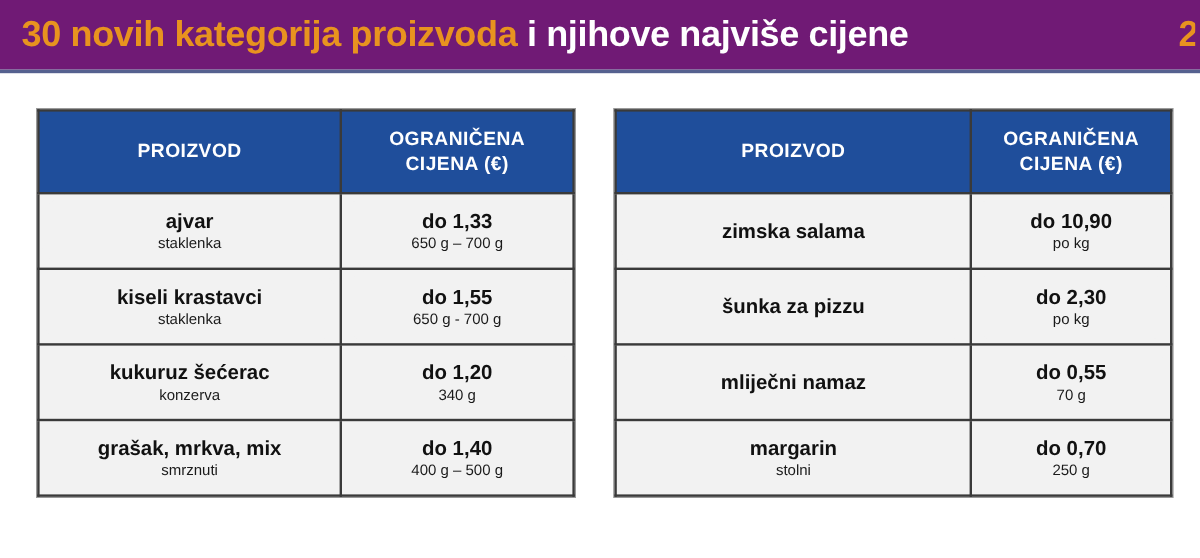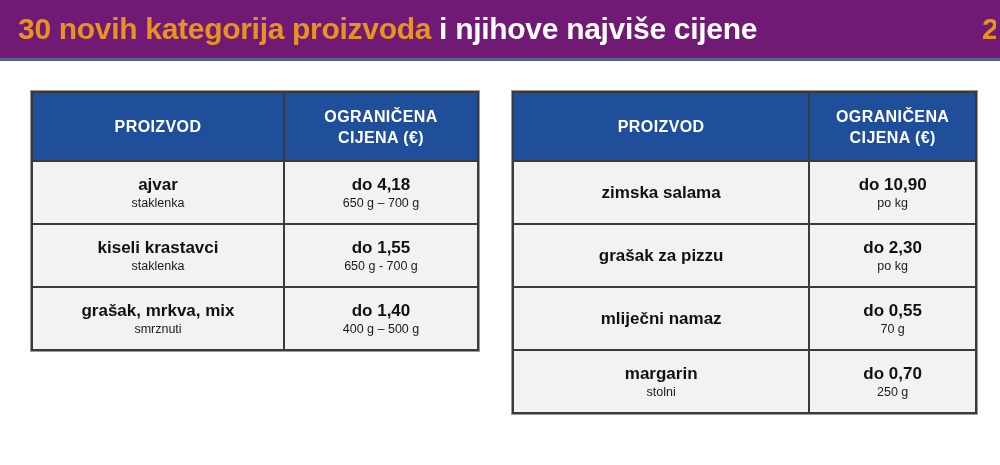--- a/index.html
+++ b/index.html
@@ -158,32 +158,42 @@
         </th>
       </tr>
     </thead>
     <tbody>
       <tr>
         <td>
           <span class="cell-main">ajvar</span>
           <span class="cell-sub">staklenka</span>
         </td>
         <td>
-          <span class="cell-main">do 4,18</span>
+          <span class="cell-main">do 1,33</span>
           <span class="cell-sub">650 g – 700 g</span>
         </td>
       </tr>
       <tr>
         <td>
           <span class="cell-main">kiseli krastavci</span>
           <span class="cell-sub">staklenka</span>
         </td>
         <td>
           <span class="cell-main">do 1,55</span>
           <span class="cell-sub">650 g - 700 g</span>
+        </td>
+      </tr>
+      <tr>
+        <td>
+          <span class="cell-main">kukuruz šećerac</span>
+          <span class="cell-sub">konzerva</span>
+        </td>
+        <td>
+          <span class="cell-main">do 1,20</span>
+          <span class="cell-sub">340 g</span>
         </td>
       </tr>
       <tr>
         <td>
           <span class="cell-main">grašak, mrkva, mix</span>
           <span class="cell-sub">smrznuti</span>
         </td>
         <td>
           <span class="cell-main">do 1,40</span>
           <span class="cell-sub">400 g – 500 g</span>
@@ -214,21 +224,21 @@
           <span class="cell-main">zimska salama</span>
 
         </td>
         <td>
           <span class="cell-main">do 10,90</span>
           <span class="cell-sub">po kg</span>
         </td>
       </tr>
       <tr>
         <td>
-          <span class="cell-main">grašak za pizzu</span>
+          <span class="cell-main">šunka za pizzu</span>
 
         </td>
         <td>
           <span class="cell-main">do 2,30</span>
           <span class="cell-sub">po kg</span>
         </td>
       </tr>
       <tr>
         <td>
           <span class="cell-main">mliječni namaz</span>

